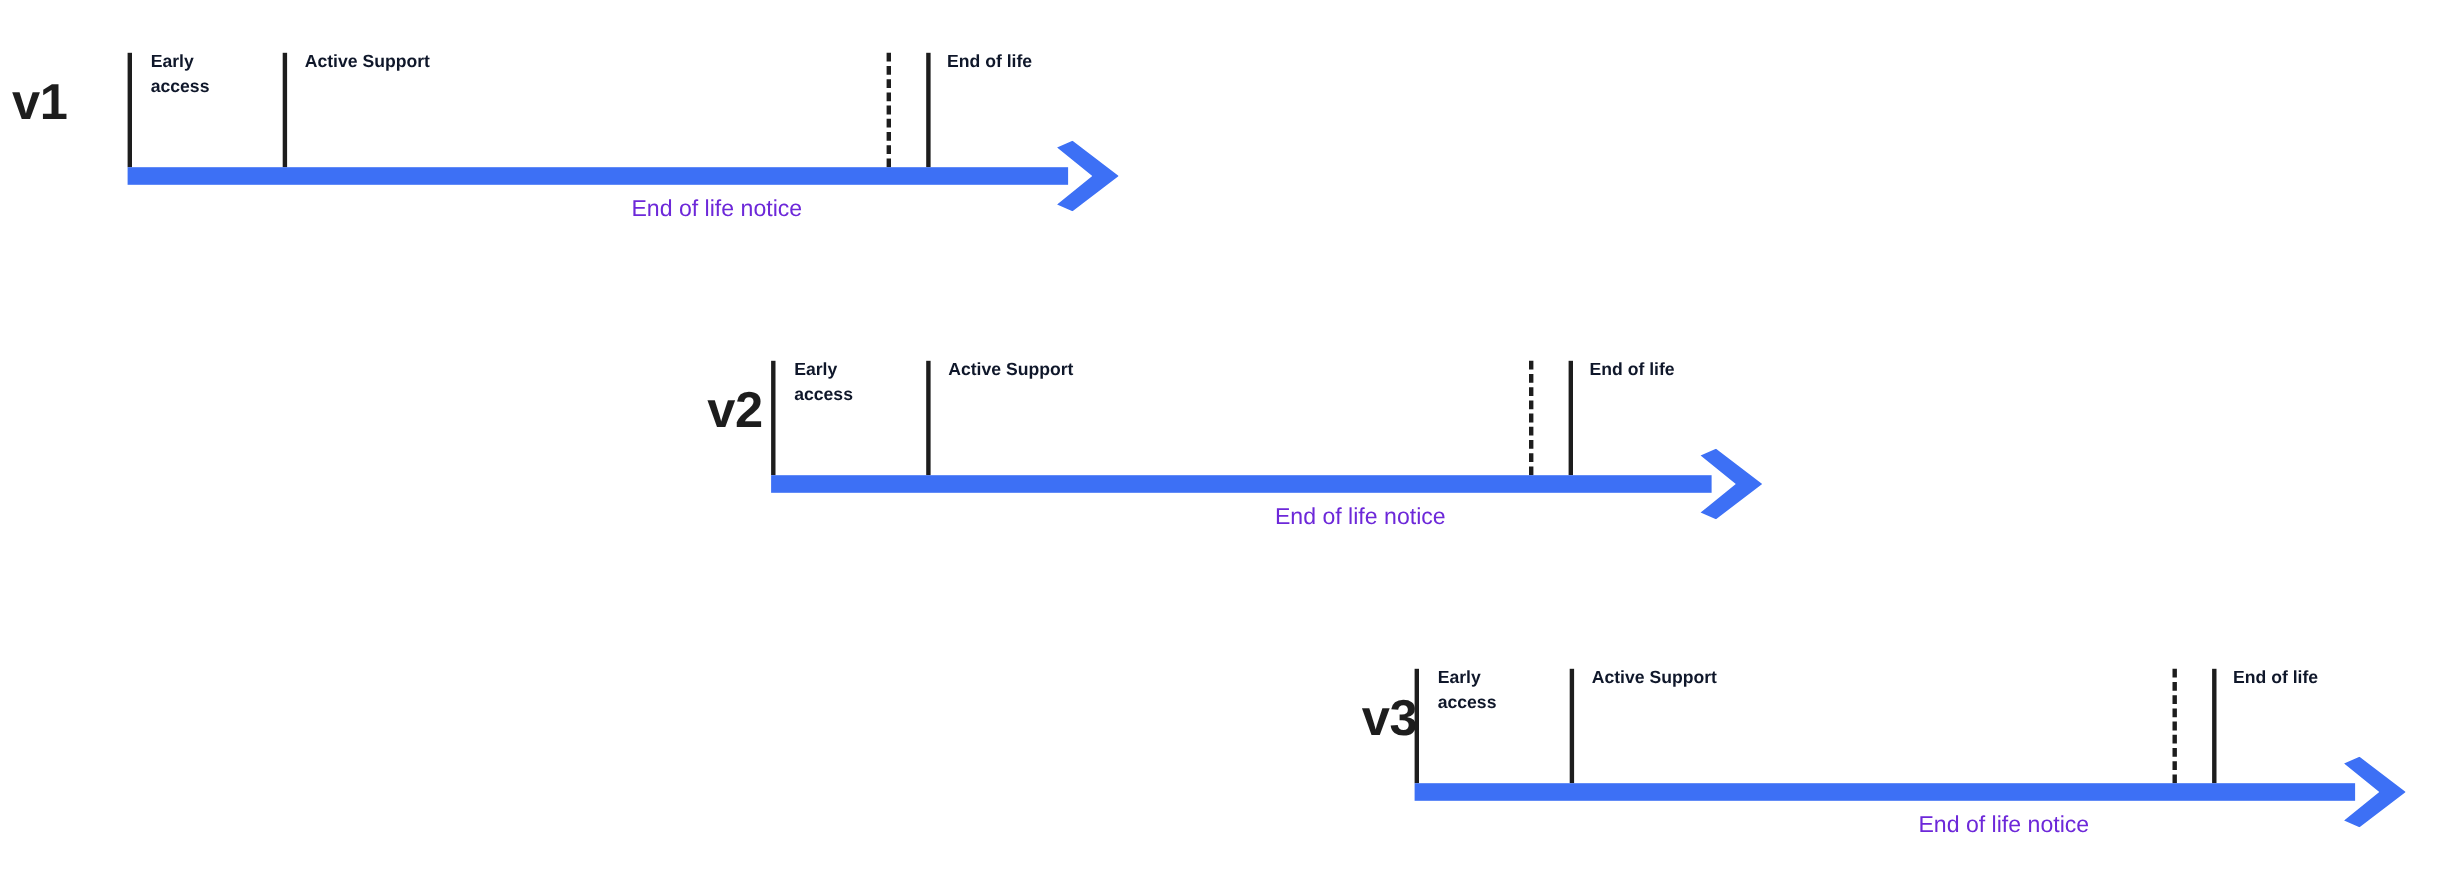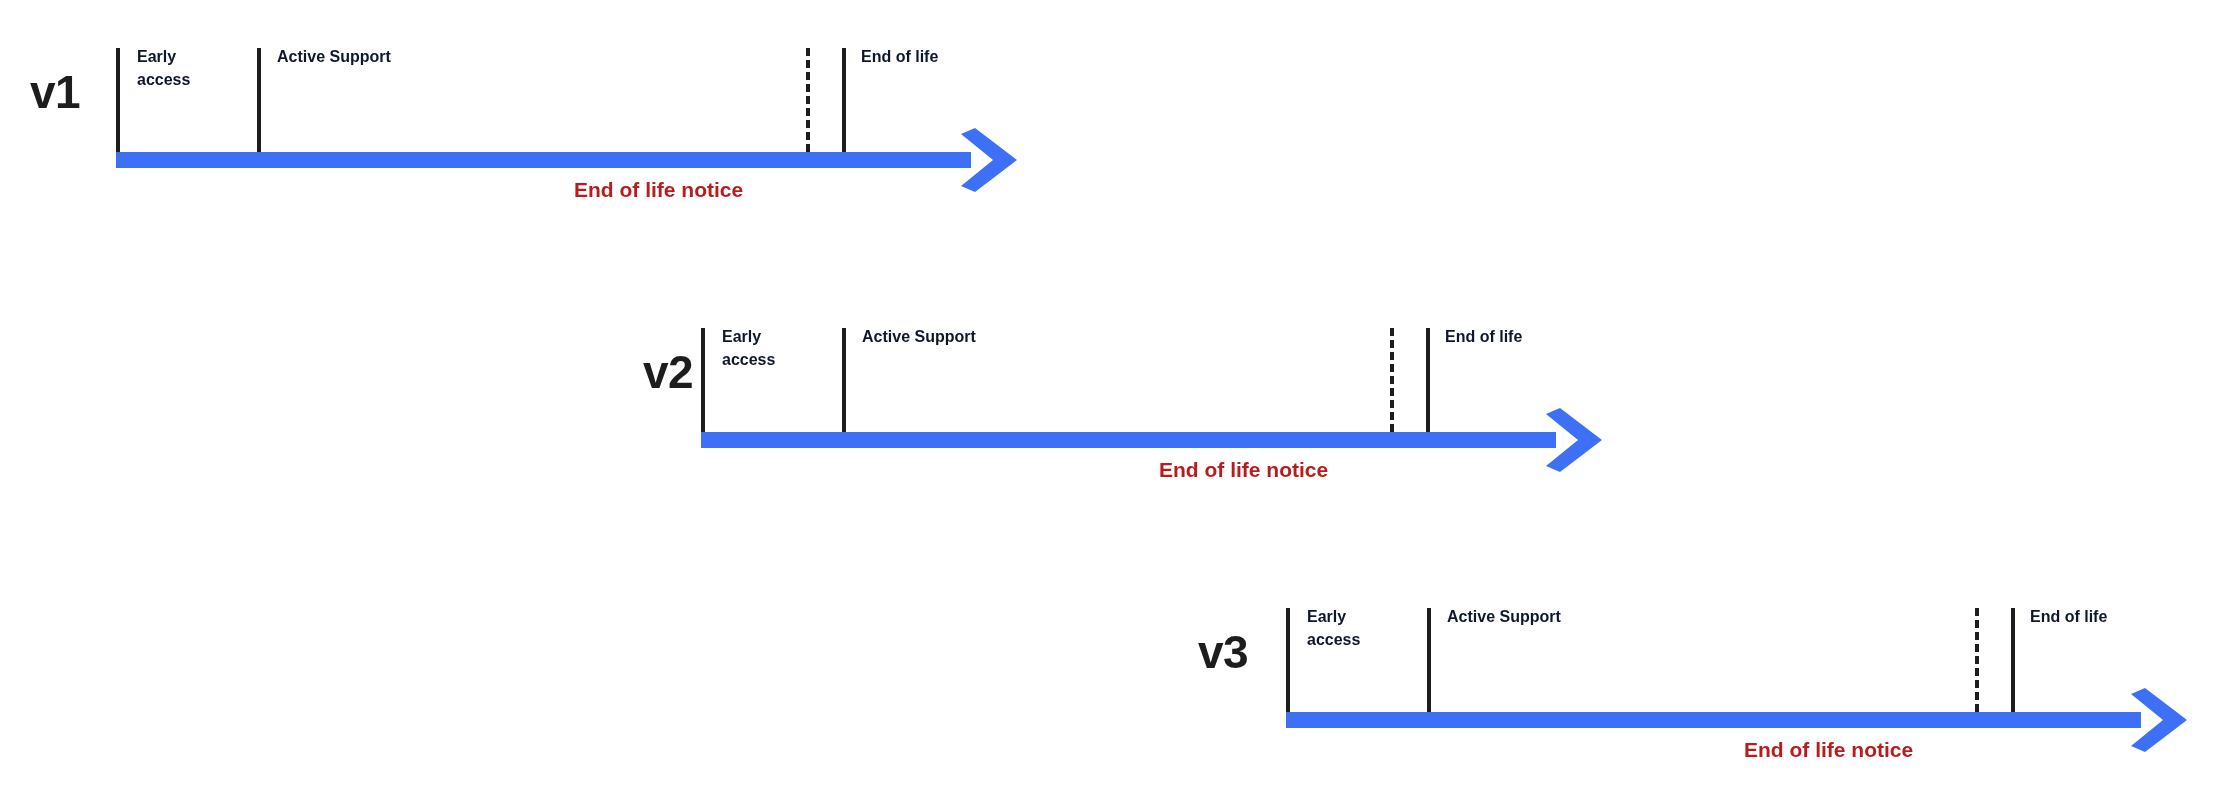--- a/index.html
+++ b/index.html
@@ -53,33 +53,33 @@
     position: absolute;
     height: 16px;
     background: #3D70F5;
   }
   .arrow-head {
     position: absolute;
   }
   .notice-label {
     position: absolute;
     font-size: 21px;
-    font-weight: 700;
-    color: #b91c1c;
+    font-weight: 400;
+    color: #6d28d9;
     white-space: nowrap;
   }
 </style>
 </head>
 <body>
 
 <div id="canvas">
 
   <div class="timeline" style="left:0px; top:0px; width:1100px; height:230px;">
 
-    <div class="version-label" style="left:30px; top:69px;">v1</div>
+    <div class="version-label" style="left:11px; top:69px;">v1</div>
 
     <div class="tick" style="left:116px; top:48px; height:104px;"></div>
 
     <div class="tick" style="left:257px; top:48px; height:104px;"></div>
 
     <div class="tick-dashed" style="left:806px; top:48px; height:104px;"></div>
 
     <div class="tick" style="left:842px; top:48px; height:104px;"></div>
 
     <div class="phase-label" style="left:137px; top:45px;">Early
@@ -121,21 +121,21 @@
 
     <svg class="arrow-head" style="left:1540px; top:128px;" width="62" height="64" viewBox="0 0 62 64">
       <polygon points="6,6 38,32 6,58 20,64 62,32 20,0" fill="#3D70F5"></polygon>
     </svg>
 
     <div class="notice-label" style="left:1159px; top:178px;">End of life notice</div>
   </div>
 
   <div class="timeline" style="left:0px; top:560px; width:2228px; height:230px;">
 
-    <div class="version-label" style="left:1198px; top:69px;">v3</div>
+    <div class="version-label" style="left:1238px; top:69px;">v3</div>
 
     <div class="tick" style="left:1286px; top:48px; height:104px;"></div>
 
     <div class="tick" style="left:1427px; top:48px; height:104px;"></div>
 
     <div class="tick-dashed" style="left:1975px; top:48px; height:104px;"></div>
 
     <div class="tick" style="left:2011px; top:48px; height:104px;"></div>
 
     <div class="phase-label" style="left:1307px; top:45px;">Early

